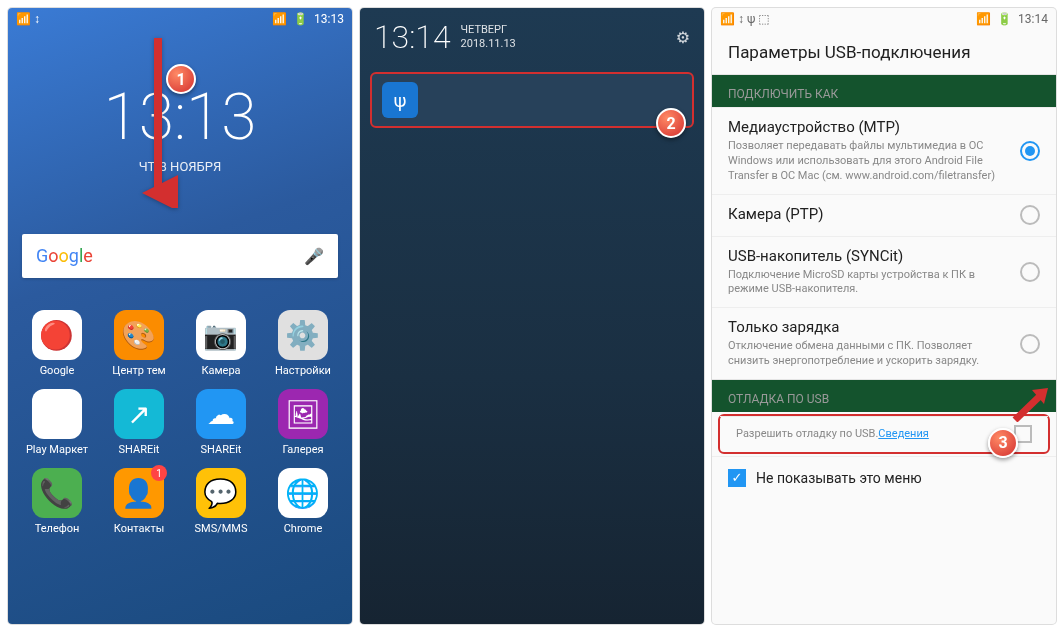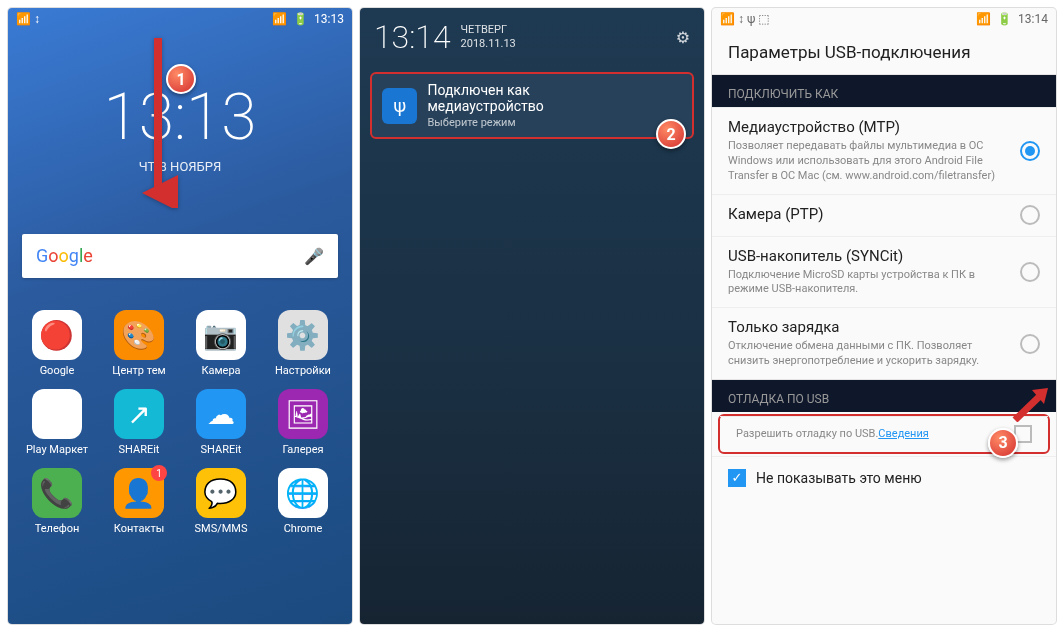--- a/index.html
+++ b/index.html
@@ -31,21 +31,21 @@
 .nhead .gear{margin-left:auto;opacity:.8}
 .notif{margin:6px 10px;border:2px solid #d32f2f;border-radius:6px;background:#27415a;display:flex;align-items:center;padding:8px 46px 8px 10px;gap:10px;position:relative}
 .notif .usb{width:36px;height:36px;background:#1976d2;border-radius:6px;display:flex;align-items:center;justify-content:center;color:#fff;font-size:18px}
 .notif .ntx{color:#fff}
 .notif .ntx .t1{font-size:14px}
 .notif .ntx .t2{font-size:11px;opacity:.7;margin-top:2px}
 
 .p3{background:#fafafa;color:#212121}
 .p3 .sbar{color:#666}
 .p3 .title{font-size:17px;padding:12px 16px}
-.sect{font-size:12px;color:#999;padding:12px 16px 6px;background:#0f172a;border-top:1px solid #e5e5e5}
+.sect{font-size:12px;color:#999;padding:12px 16px 6px;background:#14532d;border-top:1px solid #e5e5e5}
 .opt{padding:10px 54px 10px 16px;border-top:1px solid #eee;position:relative}
 .opt .ot{font-size:15px;margin-bottom:3px}
 .opt .od{font-size:11px;color:#888;line-height:1.35}
 .opt .od a{color:#2196f3;text-decoration:underline}
 .radio{position:absolute;right:16px;top:50%;transform:translateY(-50%);width:20px;height:20px;border:2px solid #bbb;border-radius:50%}
 .radio.on{border-color:#2196f3}
 .radio.on::after{content:"";position:absolute;inset:3px;background:#2196f3;border-radius:50%}
 .chk{position:absolute;right:16px;top:50%;transform:translateY(-50%);width:18px;height:18px;border:2px solid #bbb}
 .footer{padding:12px 16px;display:flex;align-items:center;gap:10px;border-top:1px solid #eee}
 .footer .cb{width:18px;height:18px;background:#2196f3;color:#fff;display:flex;align-items:center;justify-content:center;font-size:13px}
@@ -137,24 +137,20 @@
 </div>
 
 <div class="phone p2">
   <div class="nhead">
     <span class="nt">13:14</span>
     <span class="nd"><span>ЧЕТВЕРГ</span><br><span>2018.11.13</span></span>
     <span class="gear">⚙</span>
   </div>
   <div class="notif">
     <div class="usb">ψ</div>
-    <div class="ntx">
-      <div class="t1">Подключен как медиаустройство</div>
-      <div class="t2">Выберите режим</div>
-    </div>
     <div class="num" style="right:6px;bottom:-12px">2</div>
   </div>
 </div>
 
 <div class="phone p3">
   <div class="sbar">
     <span>📶 ↕ ψ ⬚</span>
     <span class="r">
         <span>📶</span>
         <span>🔋</span>

